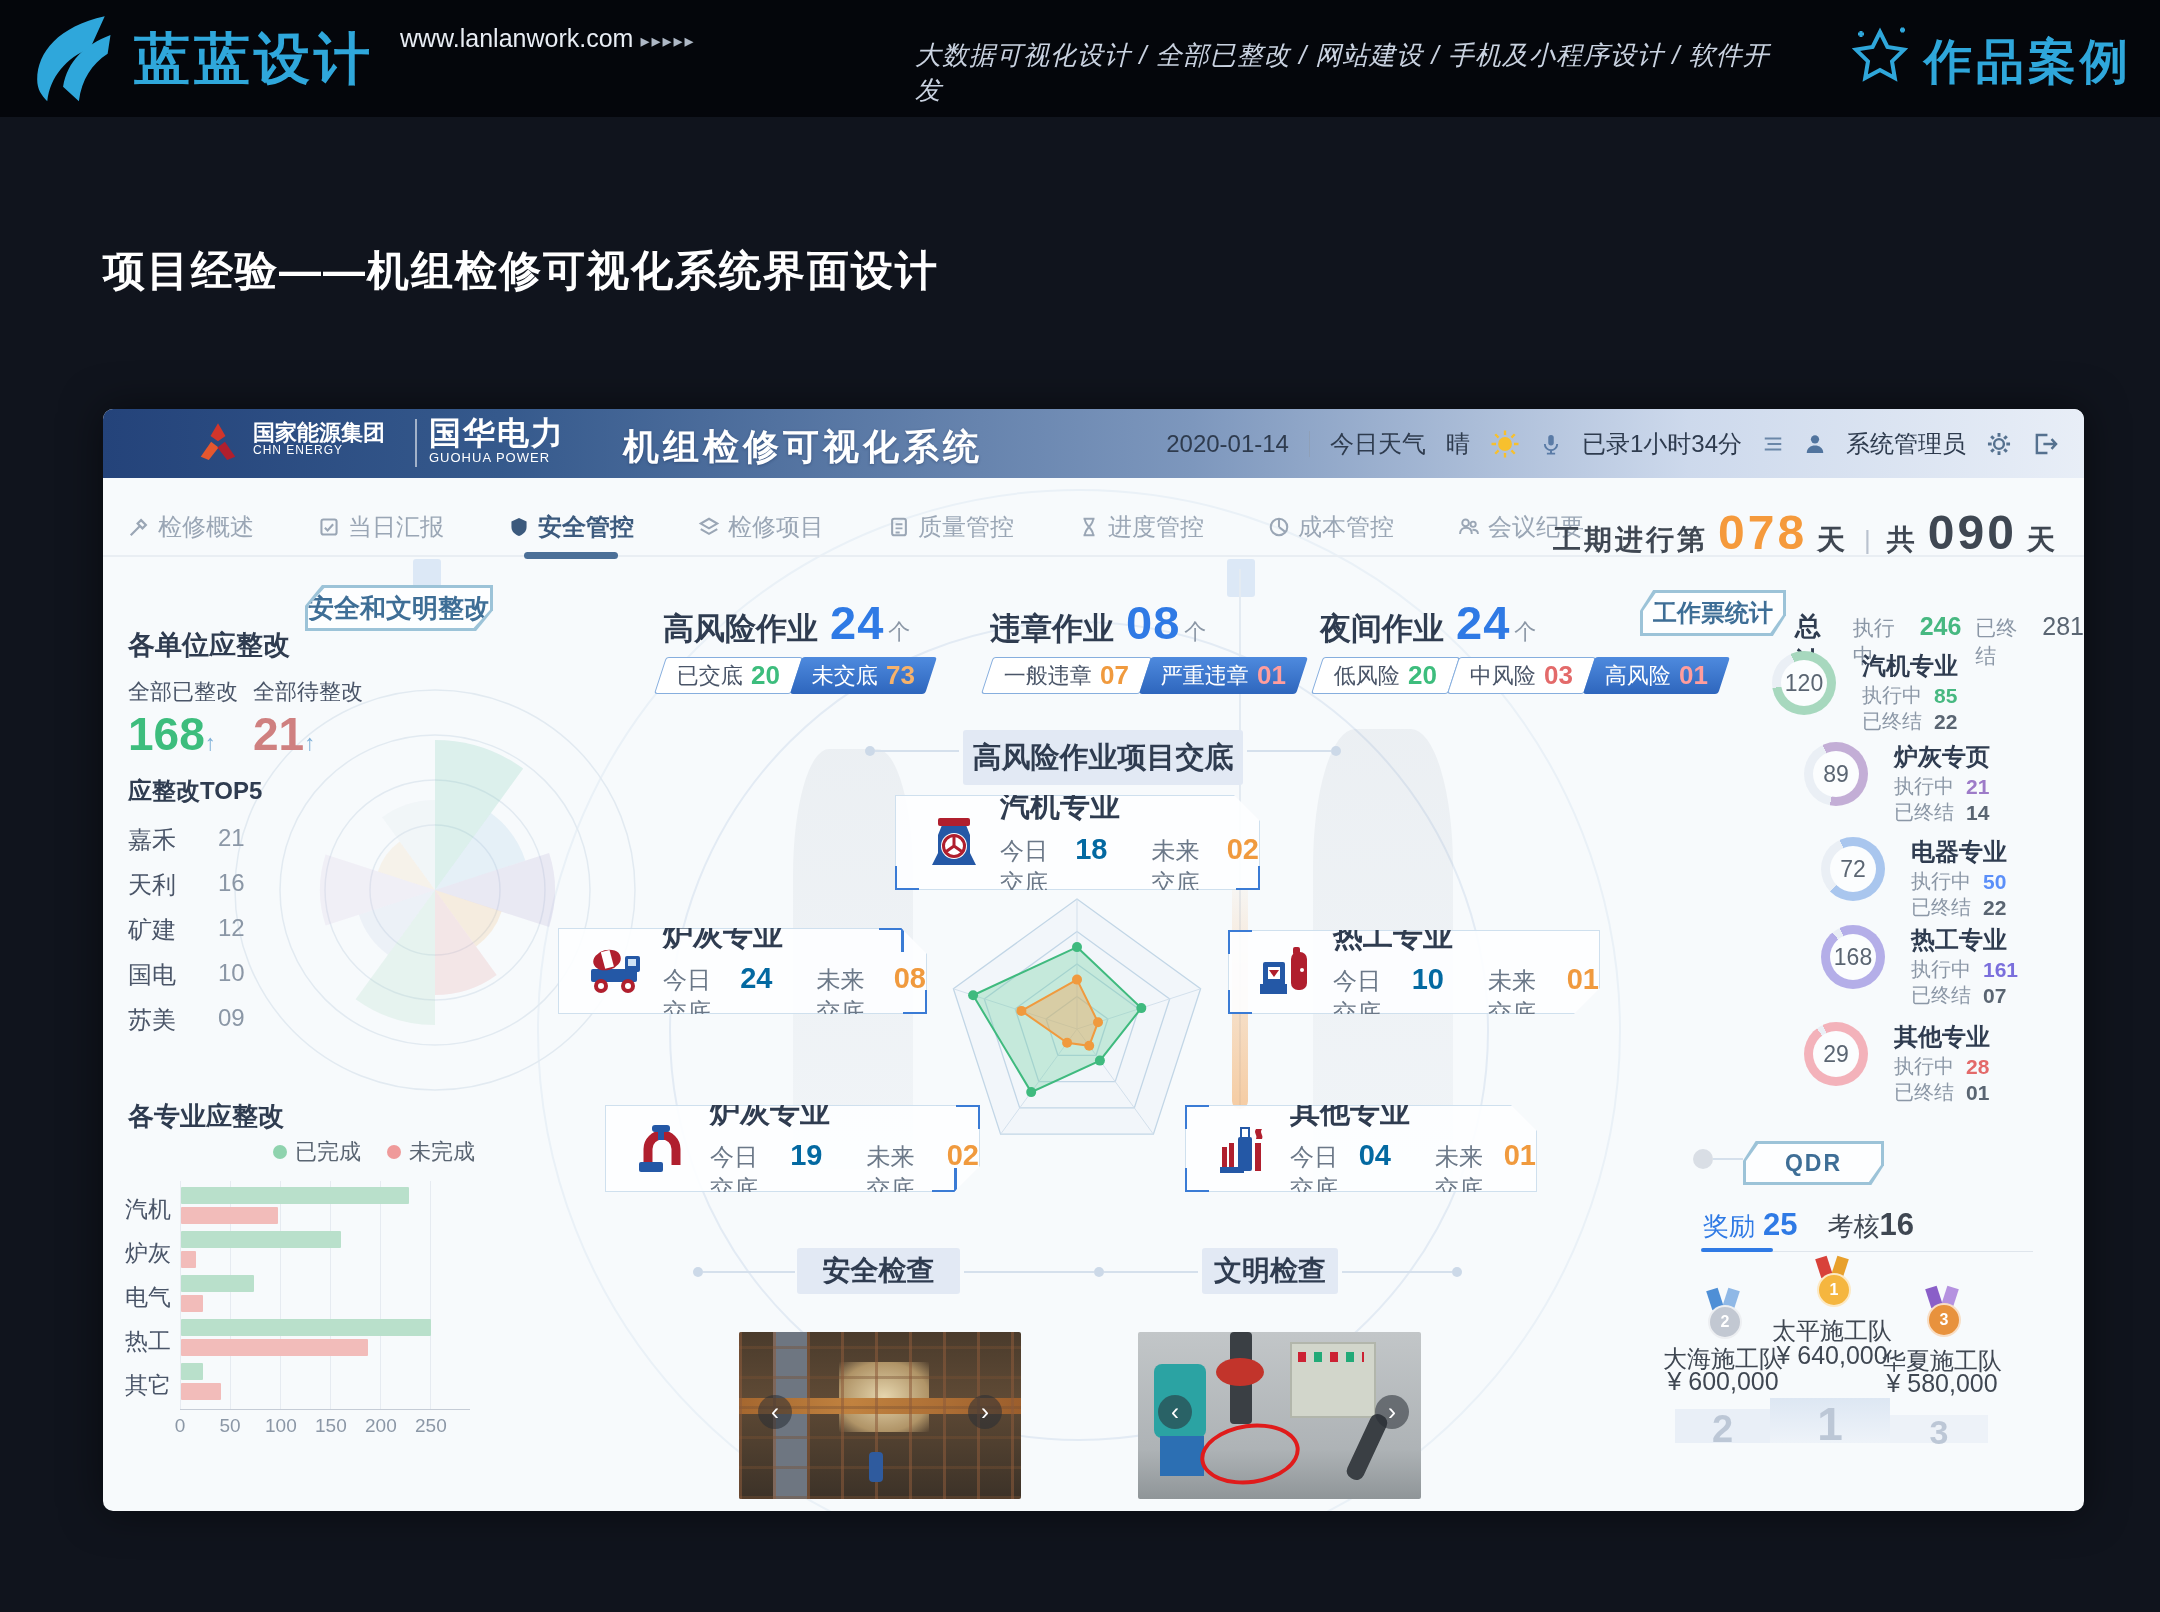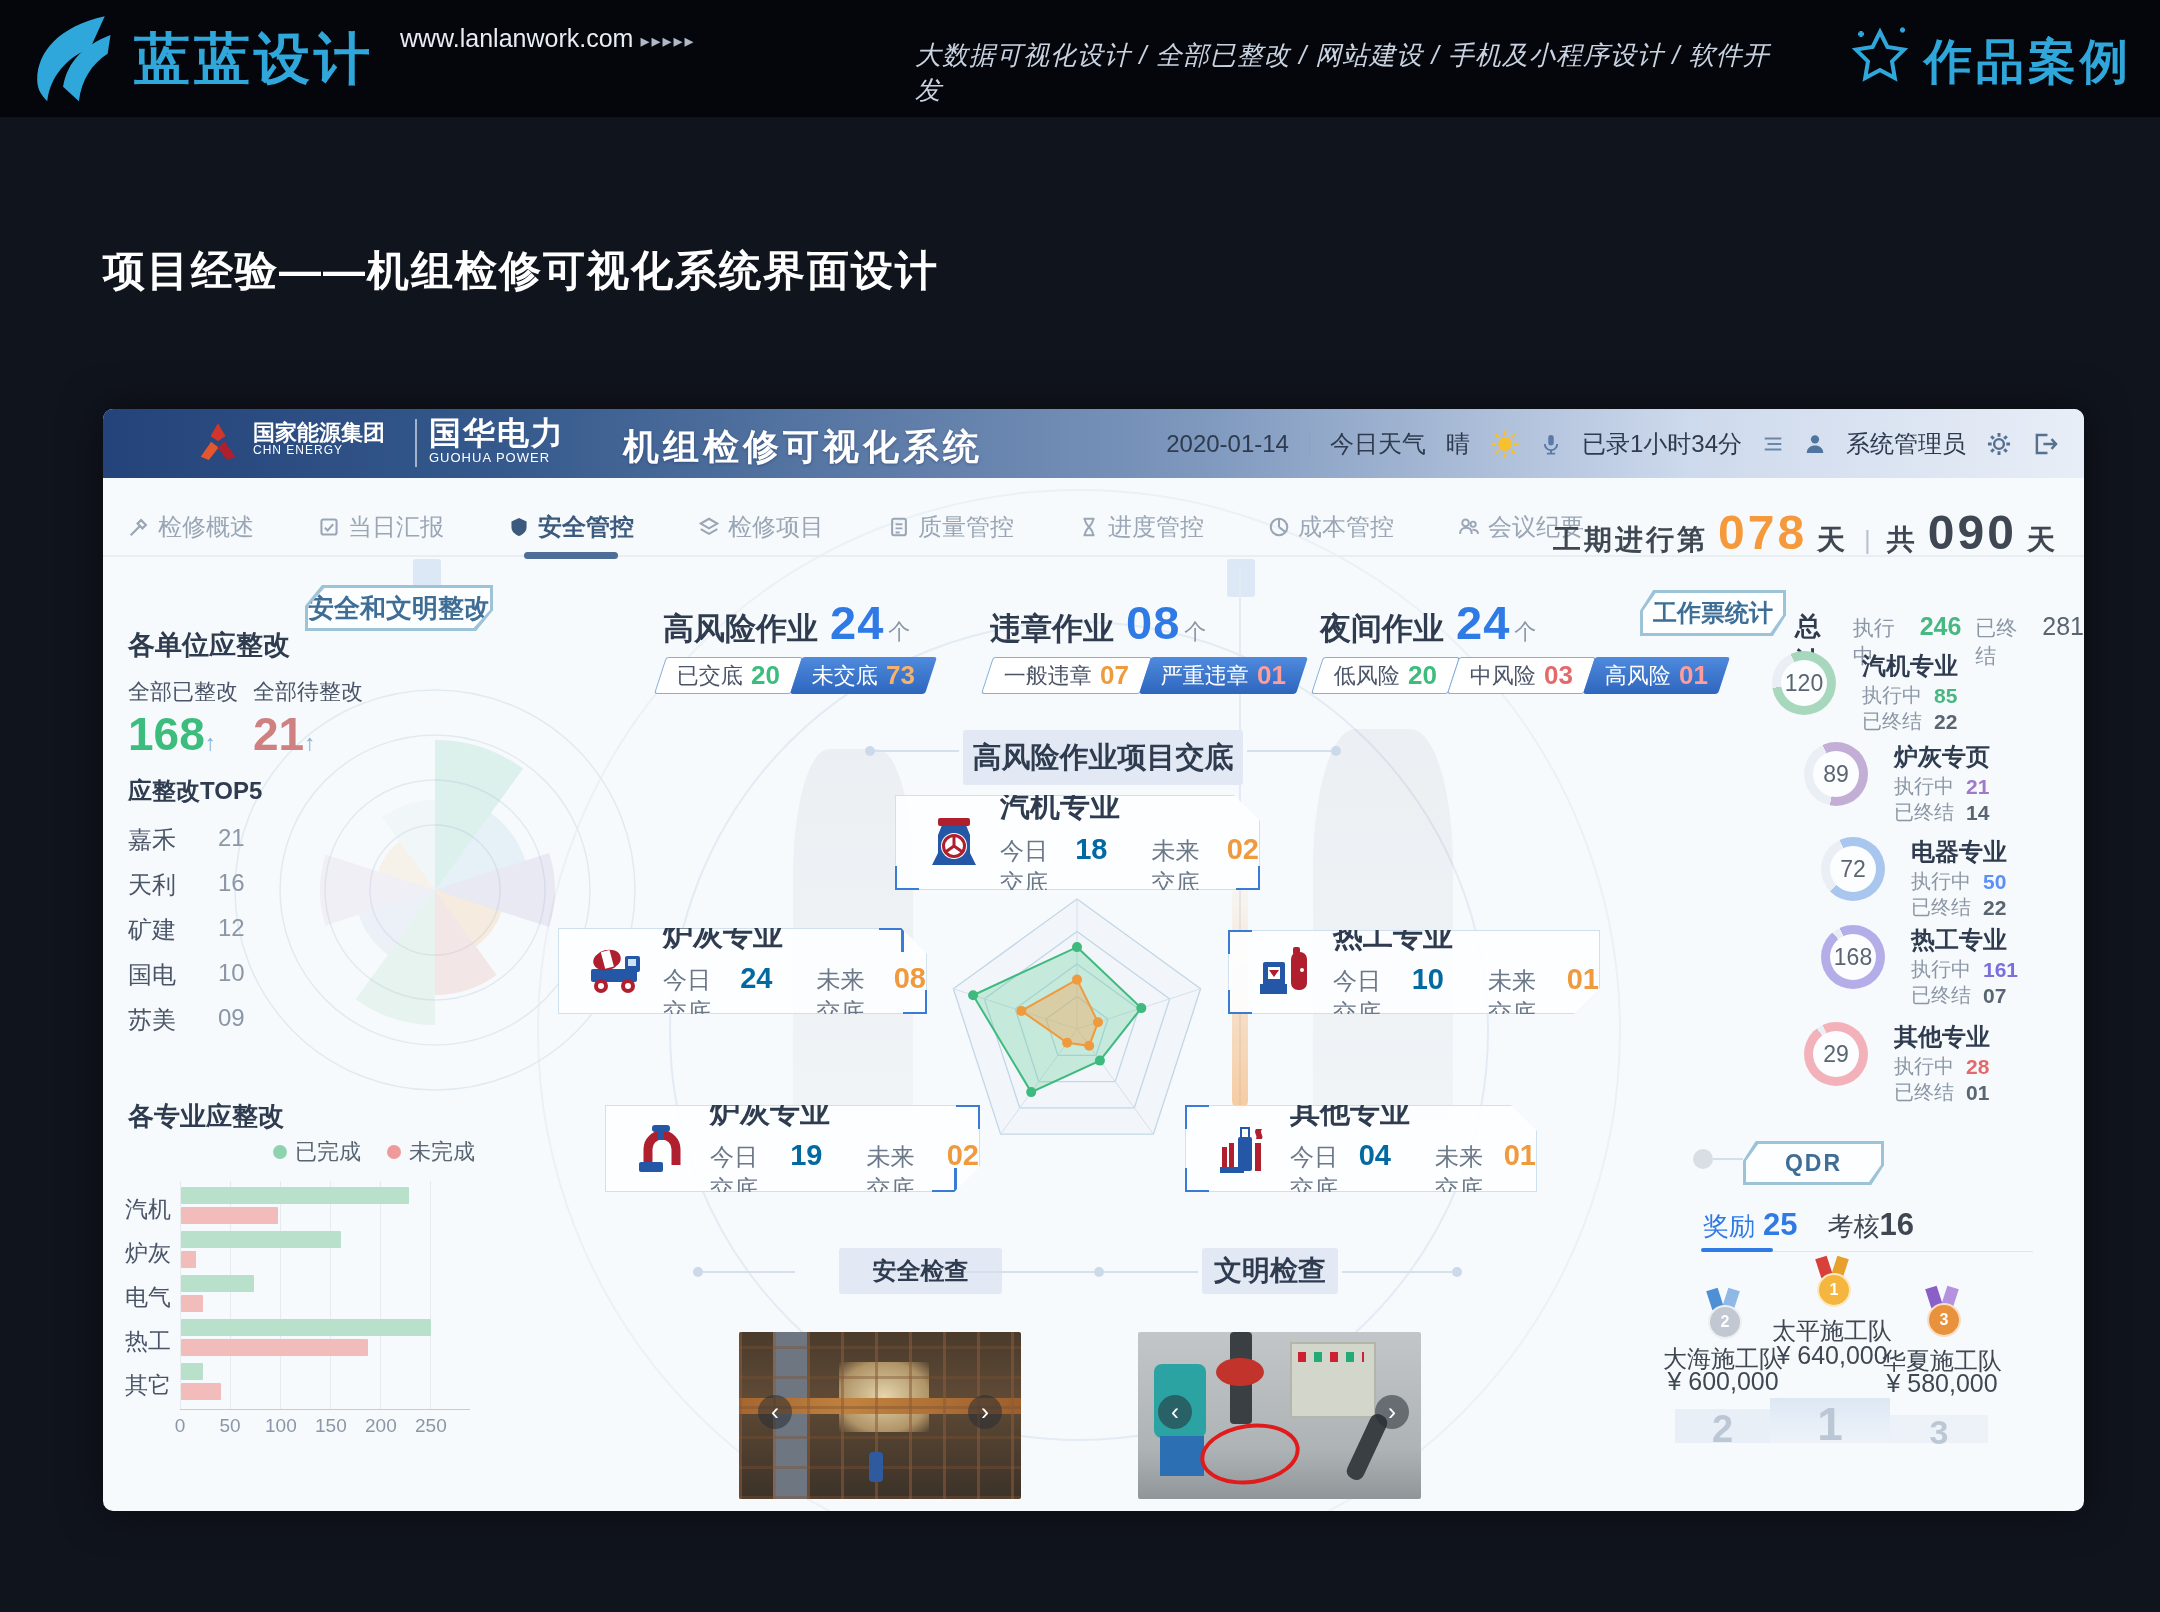--- a/index.html
+++ b/index.html
@@ -555,21 +555,21 @@
           <span>今日交底</span>
           <span class="g">04</span>
         <span>未来交底</span>
           <span class="o">01</span>
         </div>
       </div>
   </div>
 
   <div class="cdot" style="left:590px;top:858px;"></div>
   <div class="conn" style="left:600px;top:862px;width:92px;"></div>
-  <div class="banner" style="left:694px;top:839px;width:163px;height:46px;font-size:24px;margin-left:42px;">安全检查</div>
+  <div class="banner" style="left:694px;top:839px;width:163px;height:46px;font-size:28px;">安全检查</div>
   <div class="conn" style="left:861px;top:862px;width:130px;"></div>
   <div class="cdot" style="left:991px;top:858px;"></div>
   <div class="conn" style="left:1001px;top:862px;width:94px;"></div>
   <div class="banner" style="left:1099px;top:839px;width:136px;height:46px;font-size:28px;">文明检查</div>
   <div class="conn" style="left:1239px;top:862px;width:110px;"></div>
   <div class="cdot" style="left:1349px;top:858px;"></div>
 
   <div class="photo" style="left:636px;top:923px;">
     <div class="abs" style="inset:0;background:
       linear-gradient(180deg,#4a3b2c 0%,#5f4a35 40%,#3c3228 100%);"></div>

